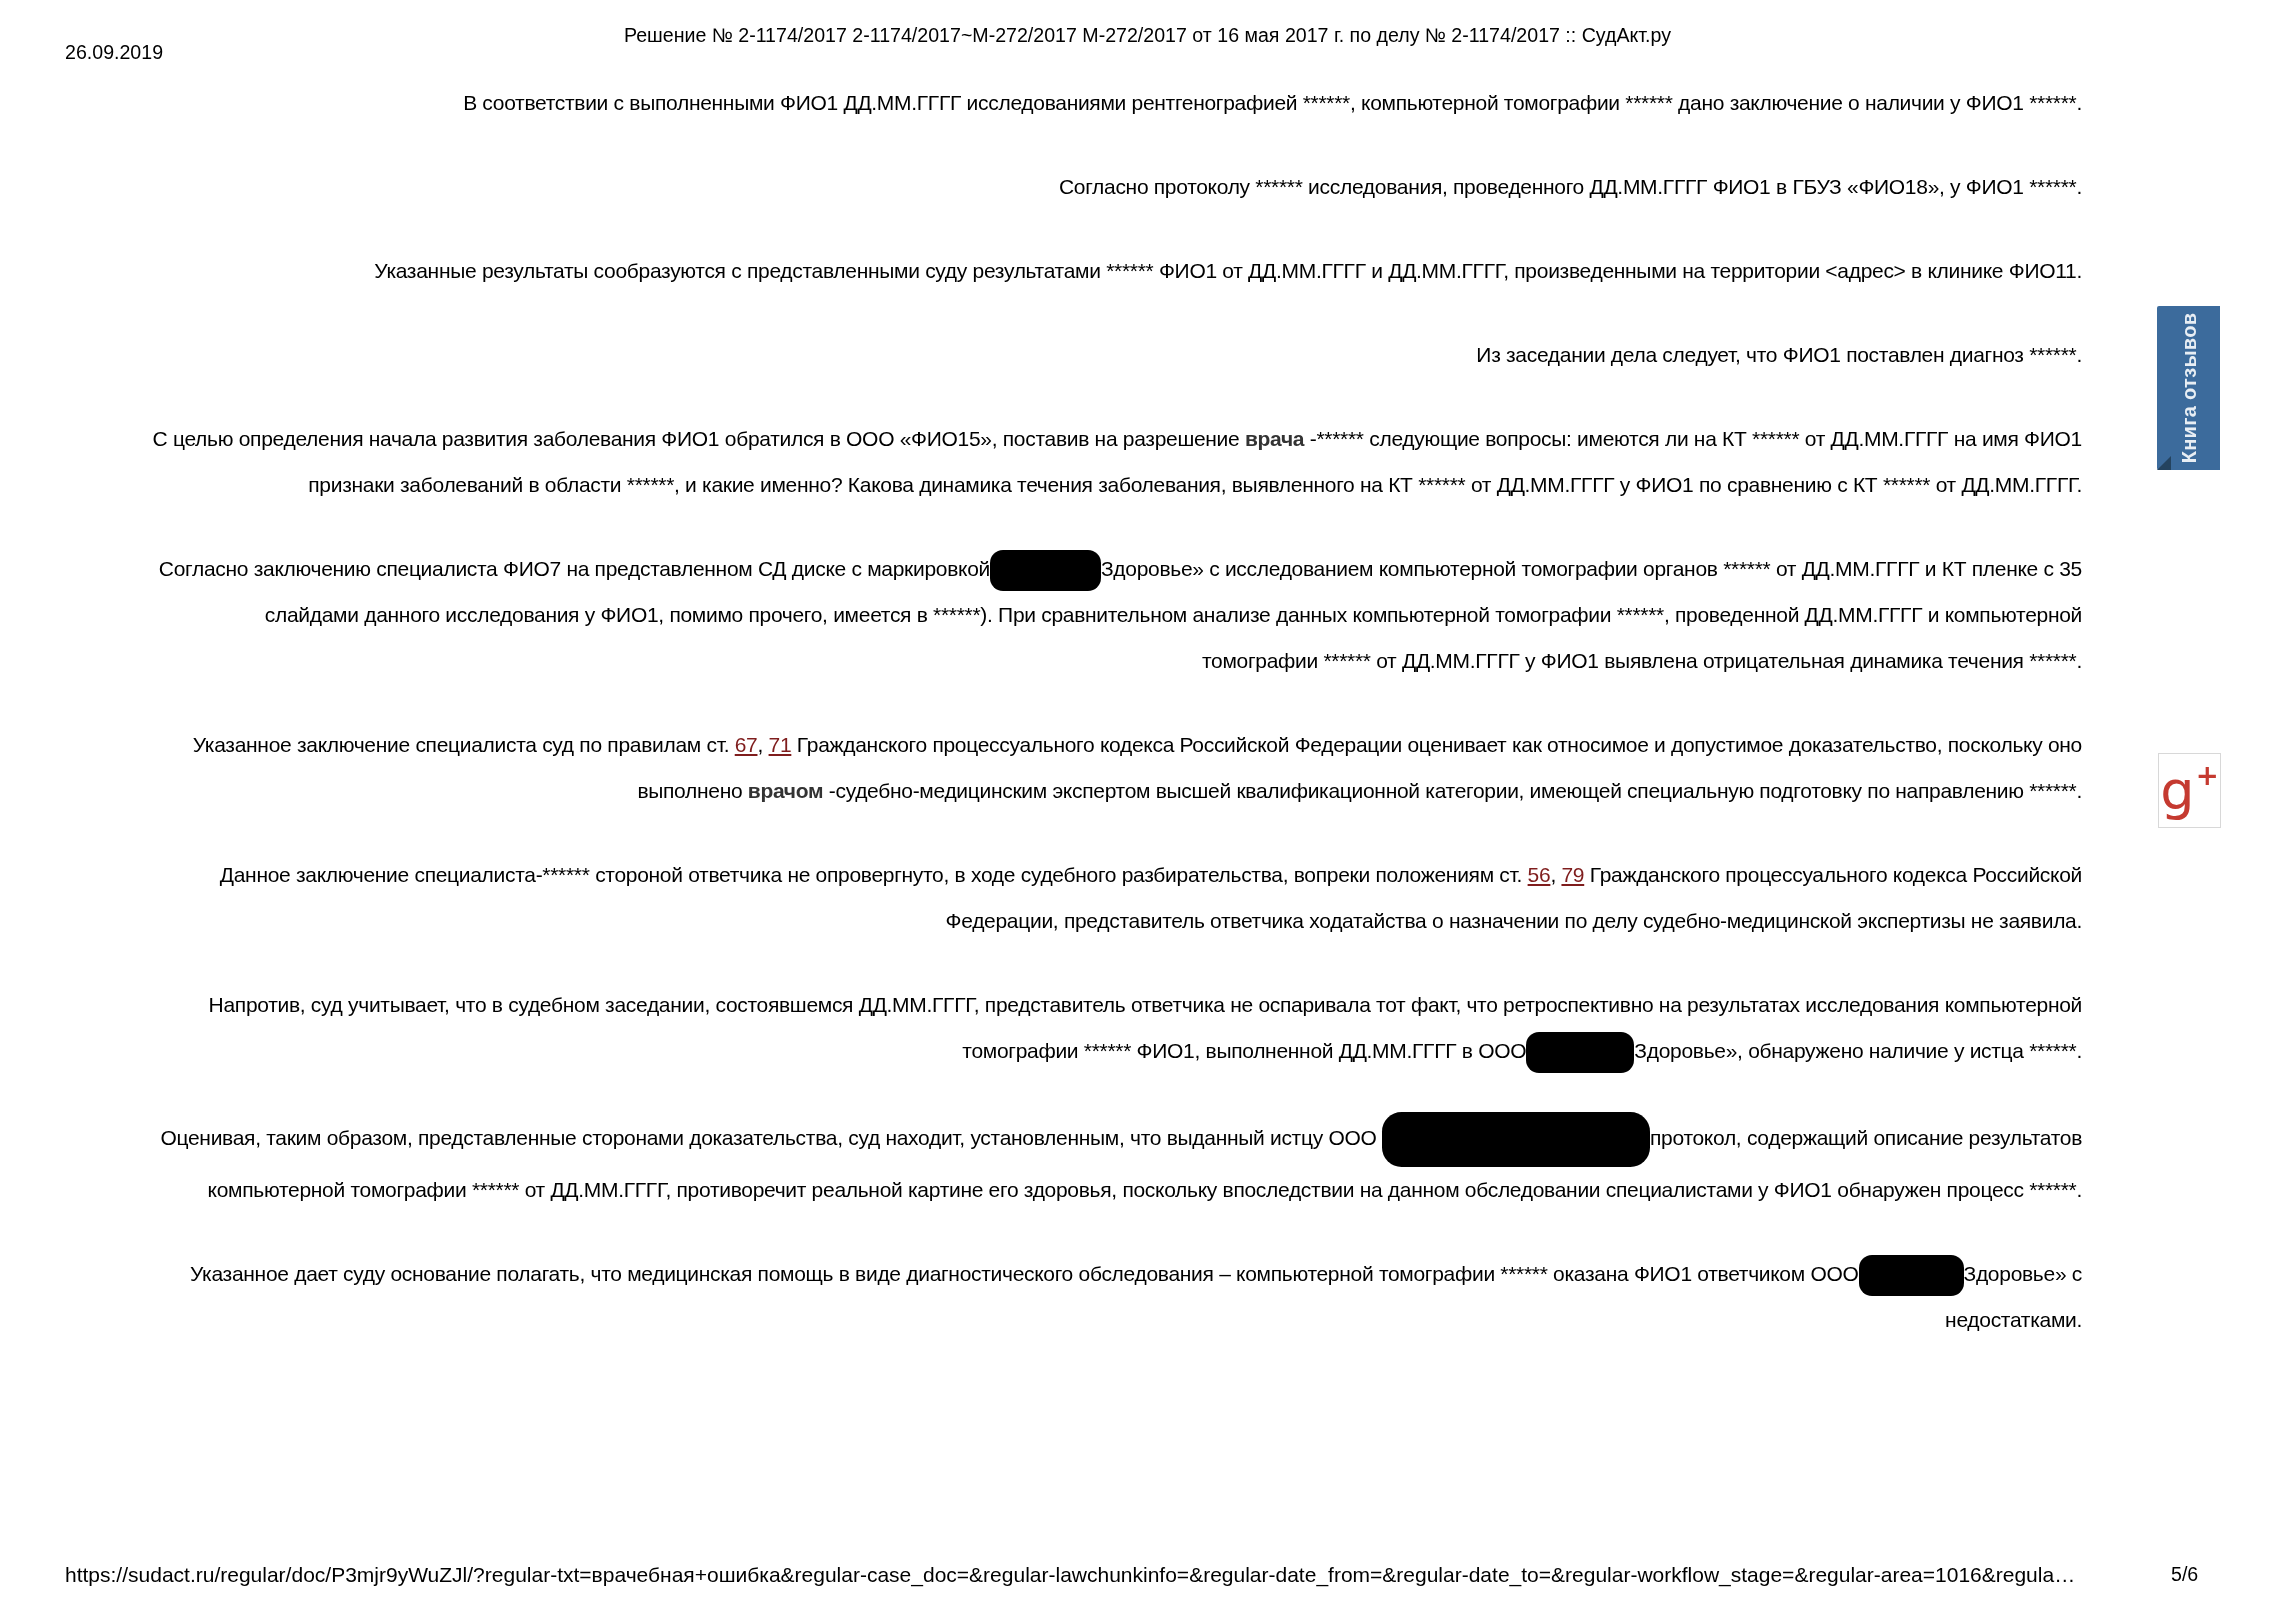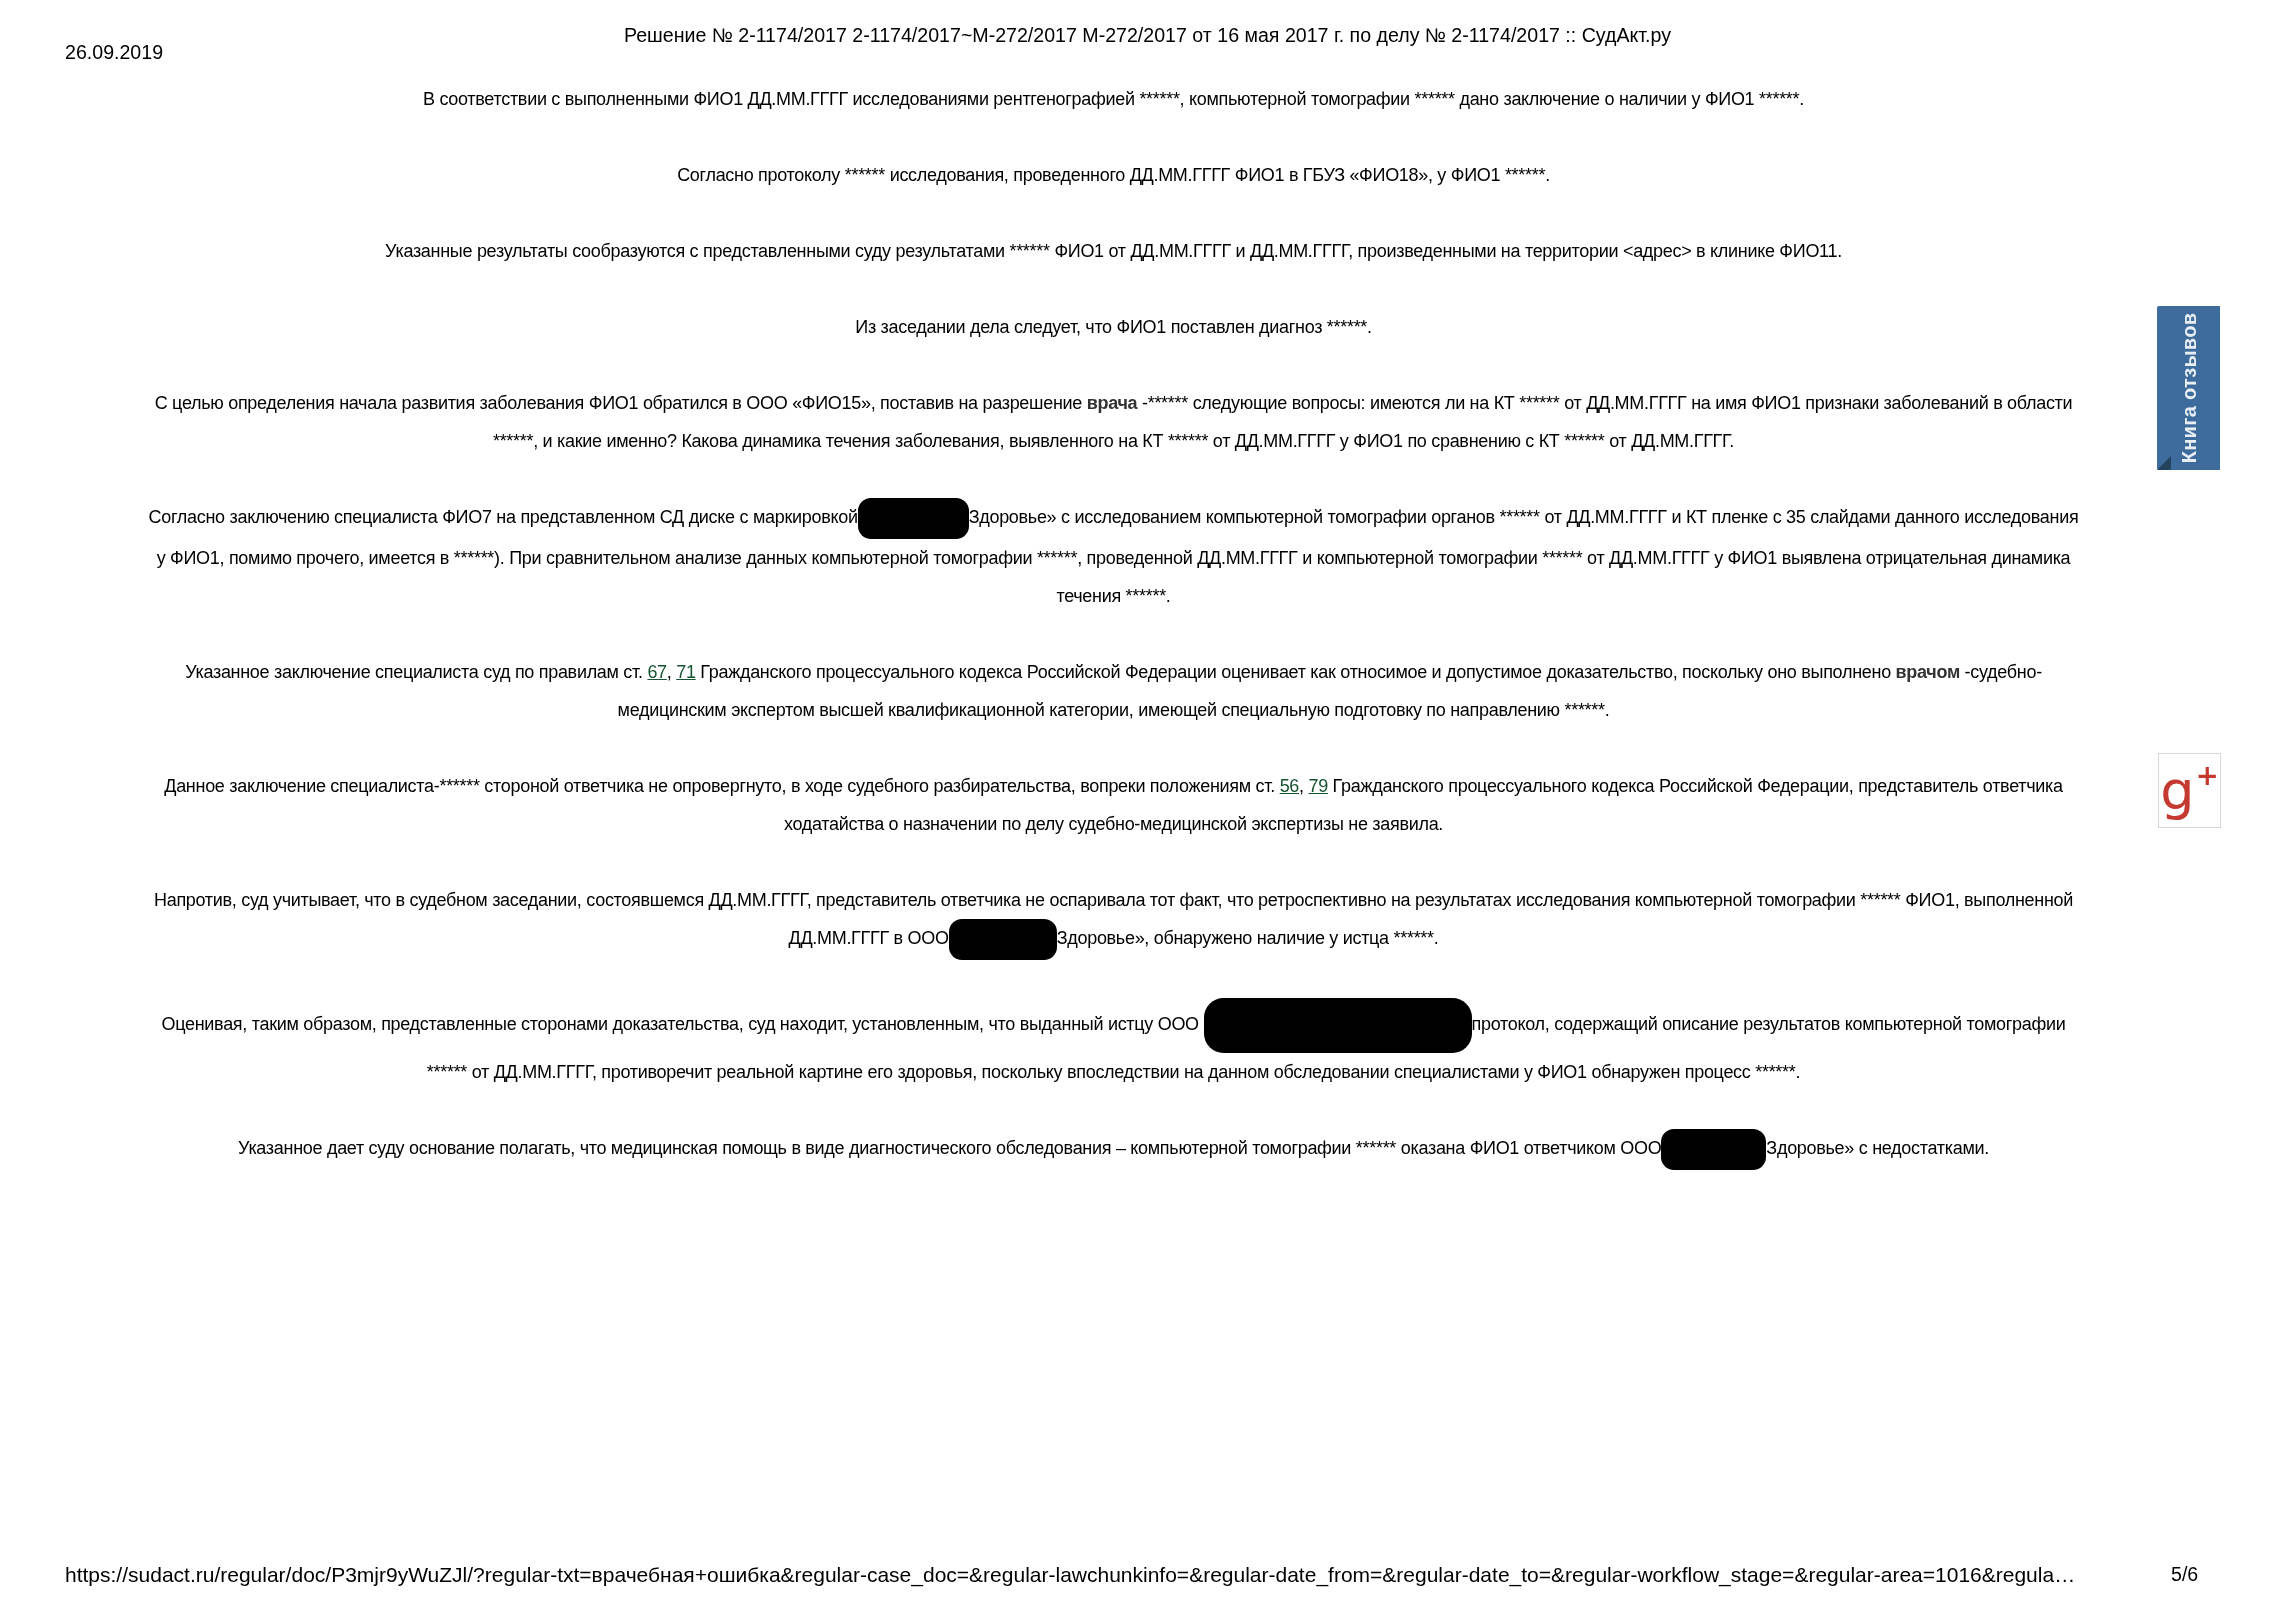--- a/index.html
+++ b/index.html
@@ -27,28 +27,28 @@
     color:#000;
   }
   
   .content{
     position:absolute;
     left:145px; top:80px;
     width:1937px;
   }
   .para{
     margin:0 0 38px 0;
-    font-size:18px;
-    line-height:38px;
+    font-size:21px;
+    line-height:46px;
     letter-spacing:-0.3px;
     color:#000;
-    text-align:center;
+    text-align:right;
   }
   .doc-link{
-    color:#14532d;
+    color:#7f1d1d;
     text-decoration:underline;
     cursor:pointer;
   }
   .doc-bold{
     font-weight:bold;
     color:#333;
   }
   .redact{
     display:inline-block;
     background:#000;

